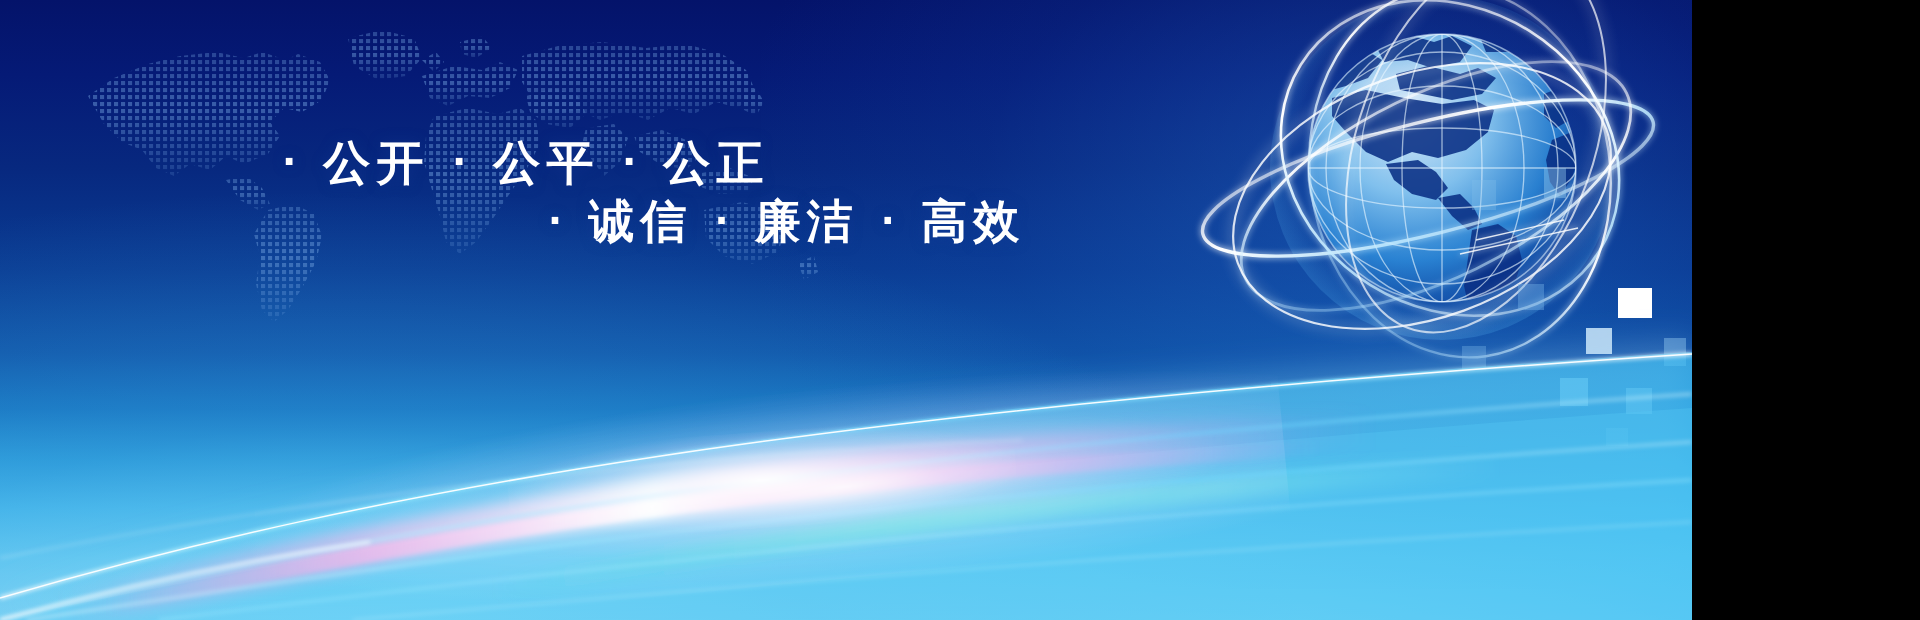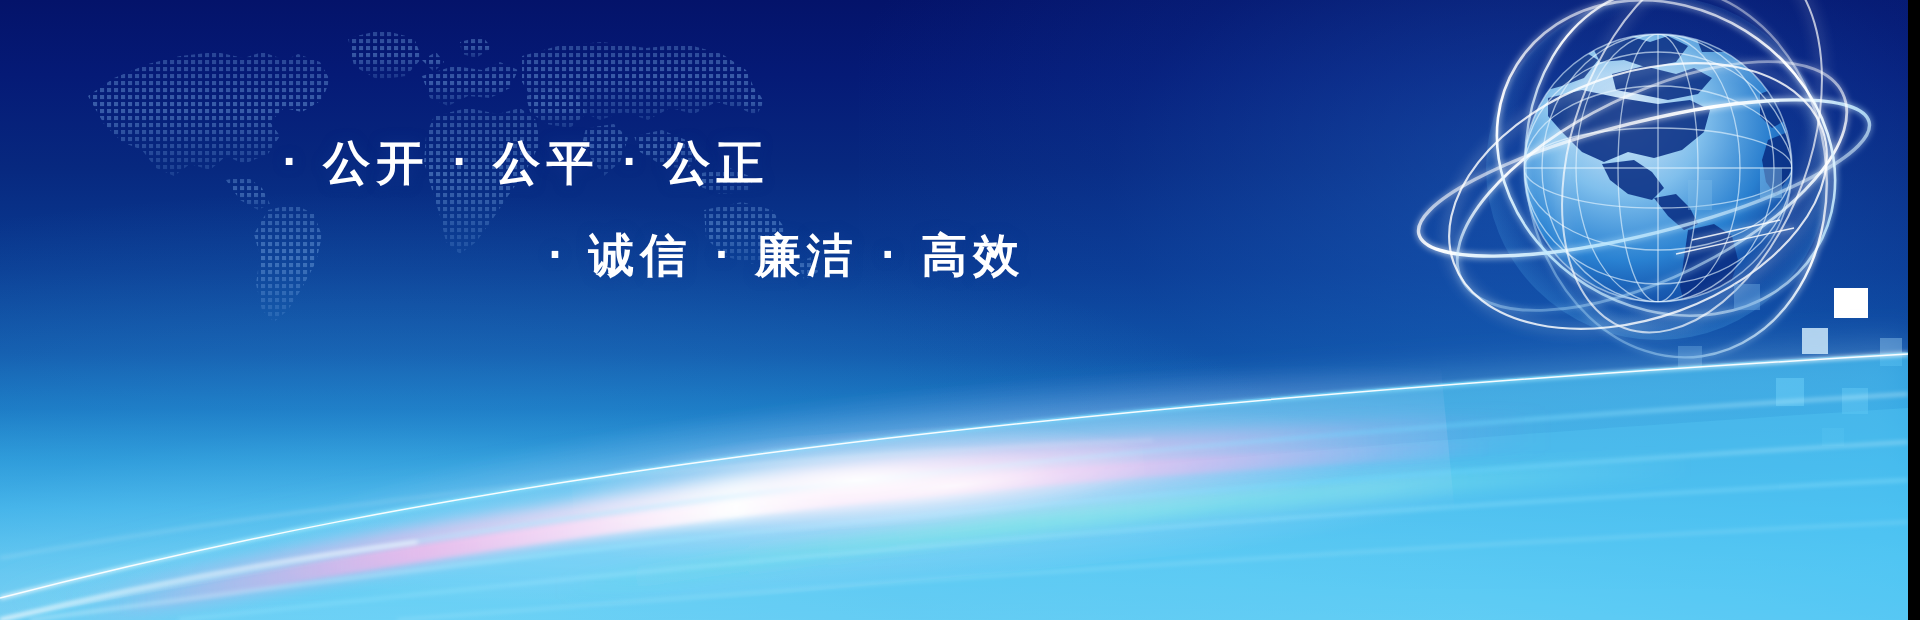--- a/index.html
+++ b/index.html
@@ -2,21 +2,21 @@
 <html><head>
 <meta charset="utf-8">
 <style>
   html, body {
     margin: 0;
     padding: 0;
     background: #000;
   }
   #banner {
     position: relative;
-    width: 1908px;
+    width: 1692px;
     height: 620px;
     overflow: hidden;
     font-family: "DejaVu Sans", "Liberation Sans", sans-serif;
     
     background:
       linear-gradient(to bottom,
         #04136a 0%,
         #051a76 12%,
         #07287f 27%,
         #0a3d94 44%,
@@ -85,21 +85,20 @@
   }
   .line-1 {
     font-size: 47px;
     line-height: 58px;
     padding-left: 282px;
   }
   .line-2 {
     font-size: 46px;
     line-height: 58px;
     padding-left: 548px;
-    margin-top: 34px;
   }
   .sep { font-size: 0.80em; vertical-align: 0.12em; letter-spacing: 0.12em; }
 
   
   .wave-layer {
     position: absolute;
     left: 0; bottom: 0;
     width: 100%; height: 330px;
     overflow: hidden;
     pointer-events: none;

